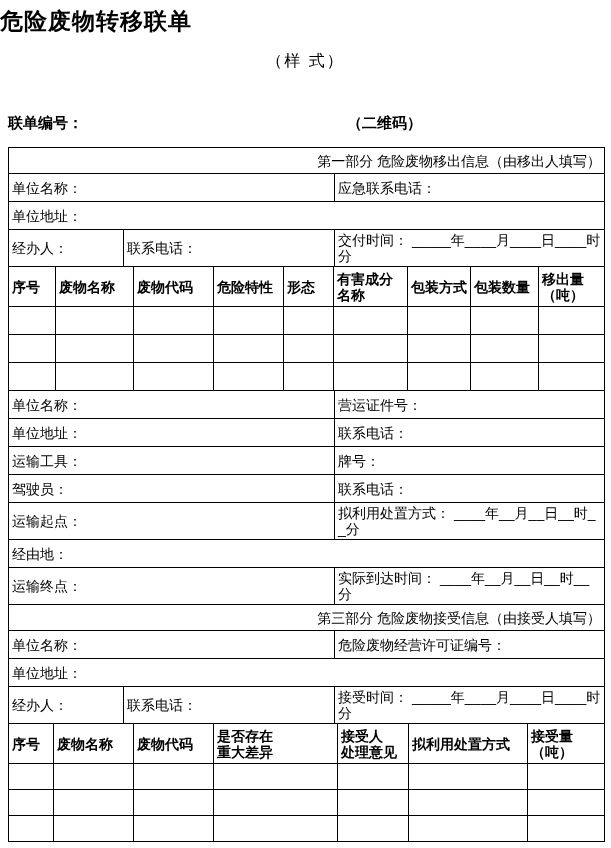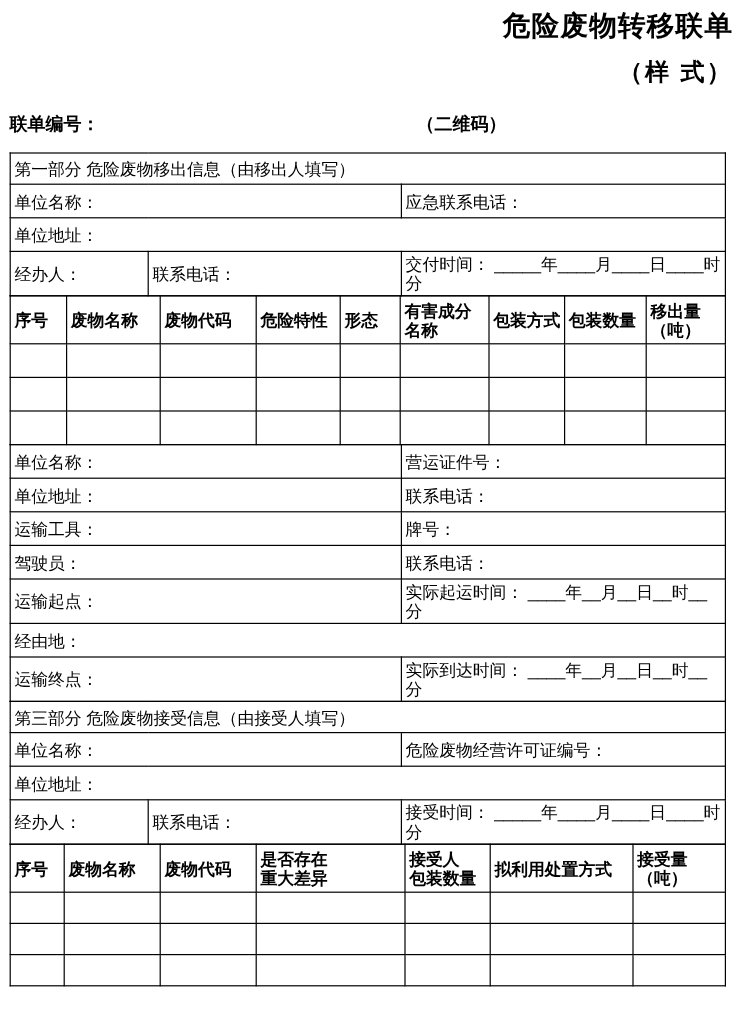--- a/index.html
+++ b/index.html
@@ -7,37 +7,36 @@
   body {
     width: 611px; height: 848px;
     font-family: "Liberation Sans", sans-serif;
     color: #000000;
     overflow: hidden;
   }
   .page { position: relative; width: 611px; height: 848px; background: #fff; }
 
   .doc-title {
     margin-top: 6px;
-    text-align: right;
+    text-align: left;
     font-size: 23px;
     font-weight: bold;
     letter-spacing: 1px;
     line-height: 30px;
   }
   .doc-subtitle {
     margin-top: 14px;
-    text-align: right;
-    font-size: 20px;
+    text-align: center;
+    font-size: 16px;
     letter-spacing: 2px;
     line-height: 22px;
-    font-weight: bold;
   }
   .meta-row {
     position: relative;
-    margin-top: 22px;
+    margin-top: 42px;
     height: 22px;
     font-size: 15px;
     font-weight: bold;
   }
   .meta-row .manifest-no { position: absolute; left: 8px; top: 0; }
   .meta-row .qr { position: absolute; left: 347px; top: 0; }
 
   table {
     border-collapse: collapse;
     table-layout: fixed;
@@ -50,21 +49,21 @@
     border: 1px solid #000;
     font-size: 14px;
     line-height: 16px;
     padding: 2px 3px;
     vertical-align: middle;
     text-align: left;
     white-space: pre-line;
     overflow: hidden;
     word-break: break-all;
   }
-  tr.section-header-row td { height: 26px; }
+  tr.section-header-row td { height: 26px; text-align: right; }
   tr.info-row td { height: 28px; }
   tr.time-row td { height: 34px; }
   tr.grid-header-row td { height: 40px; text-align: left; font-weight: bold; }
   tr.blank-row td { height: 28px; }
   tr.blank-row-sm td { height: 26px; }
 </style>
 </head>
 <body>
 
 <div class="page">
@@ -181,21 +180,21 @@
     <tr class="info-row">
       <td>运输工具：</td>
       <td>牌号：</td>
     </tr>
     <tr class="info-row">
       <td>驾驶员：</td>
       <td>联系电话：</td>
     </tr>
     <tr class="info-row">
       <td>运输起点：</td>
-      <td>实际起运时间： ____年__月__日__时__分</td>
+      <td>拟利用处置方式： ____年__月__日__时__分</td>
     </tr>
     <tr class="info-row">
       <td colspan="2">经由地：</td>
     </tr>
     <tr class="info-row">
       <td>运输终点：</td>
       <td>实际到达时间： ____年__月__日__时__分</td>
     </tr>
   </tbody>
     </table>
@@ -236,21 +235,21 @@
         <col style="width:77px">
     </colgroup>
     <tbody>
         <tr class="grid-header-row">
       <td>序号</td>
       <td>废物名称</td>
       <td>废物代码</td>
       <td>是否存在
 重大差异</td>
       <td>接受人
-包装数量</td>
+处理意见</td>
       <td>拟利用处置方式</td>
       <td>接受量
 （吨）</td>
     </tr>
     <tr class="blank-row-sm">
       <td></td>
           <td></td>
           <td></td>
           <td></td>
           <td></td>

